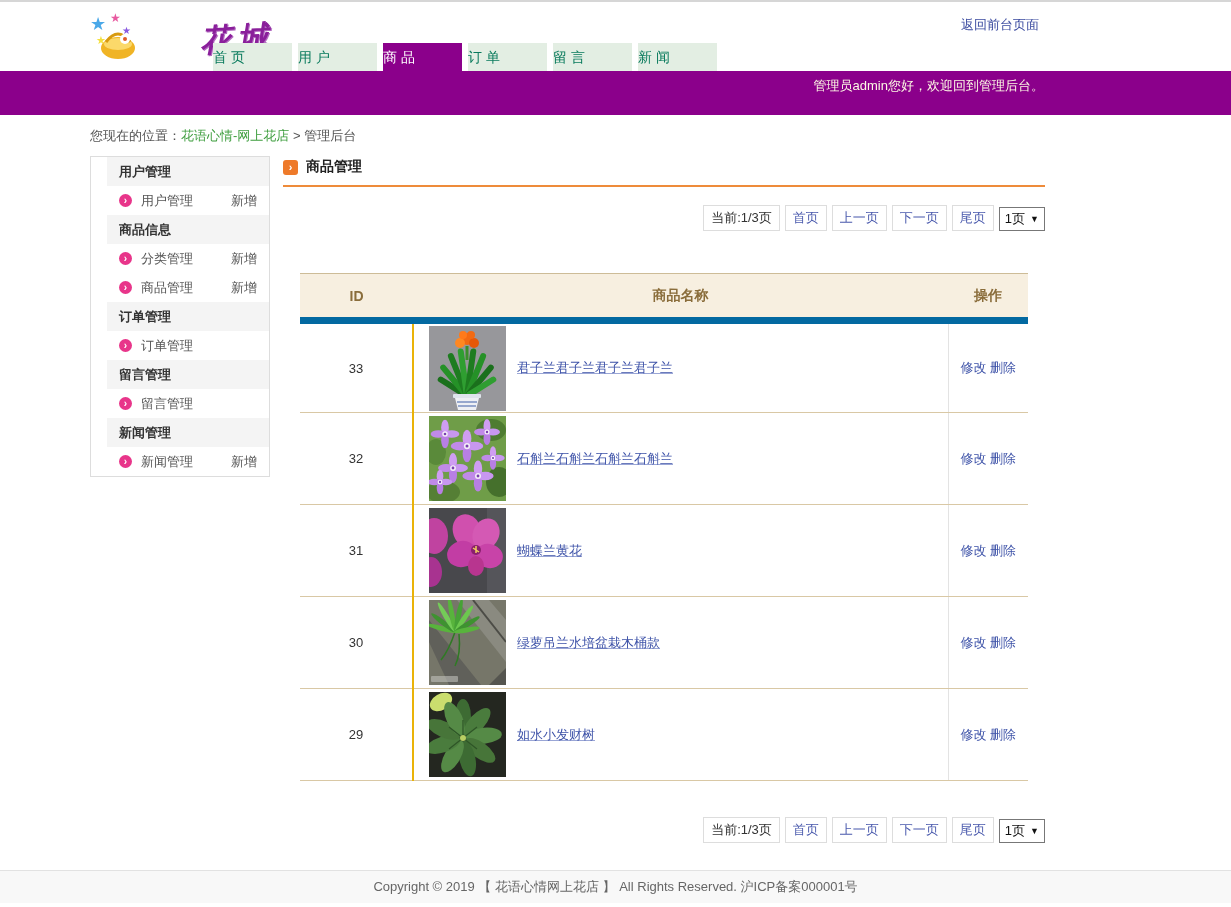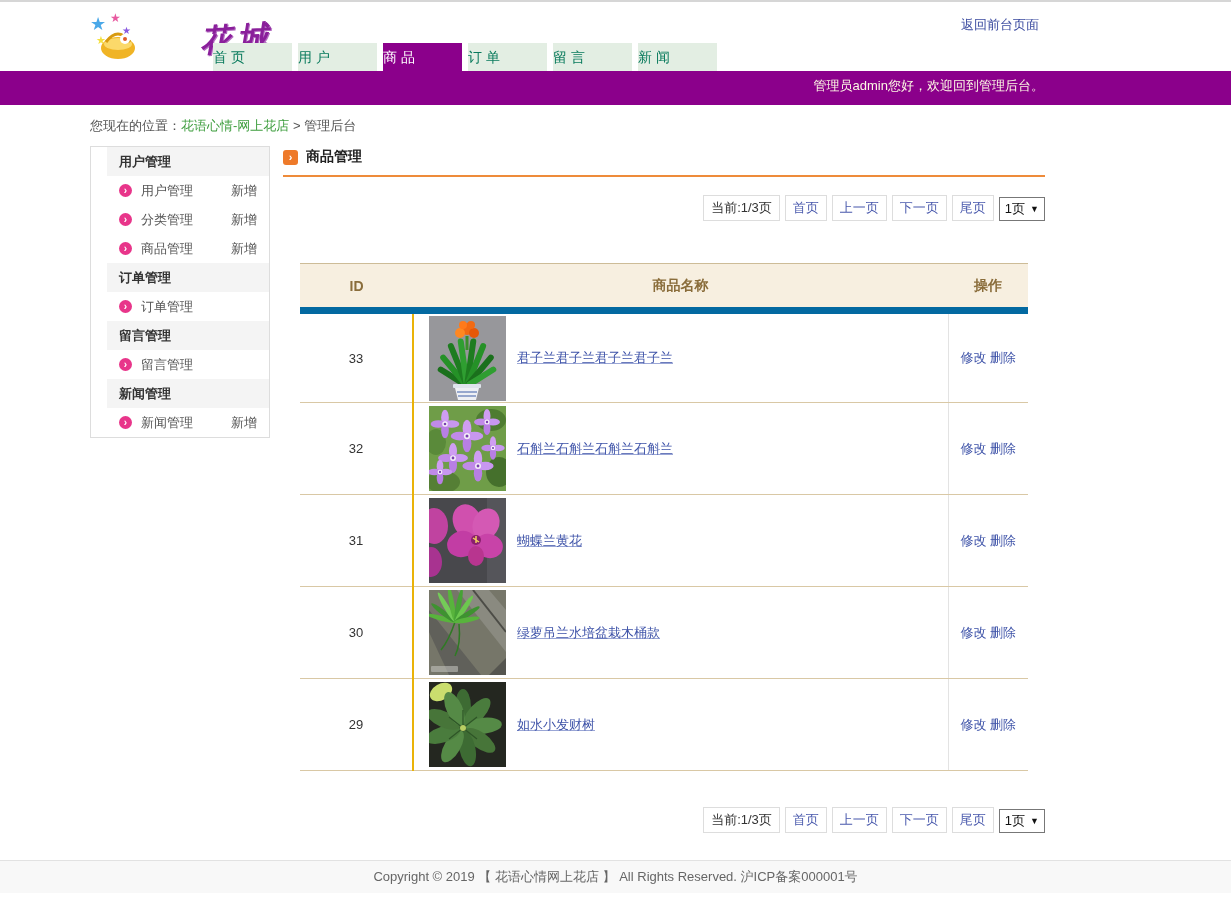--- a/index.html
+++ b/index.html
@@ -10,21 +10,21 @@
   .topline { height:2px; background:#d6d6d6; }
   .header { position:relative; height:69px; background:#fff; }
   .logo { position:absolute; left:88px; top:6px; display:flex; align-items:flex-start; }
   .logo-text { font-family:"DejaVu Sans",sans-serif; font-size:31px; font-weight:bold; font-style:italic; color:#8a1f9b; letter-spacing:6px; transform:rotate(-4deg); margin:10px 0 0 2px; text-shadow:1px 1px 0 #b36cc0; }
   .nav-tabs { position:absolute; left:213px; bottom:0; display:flex; gap:6px; }
   .tab { width:79px; height:28px; line-height:28px; text-align:left; background:#e3eee3; color:#087a5c; font-weight:normal; font-size:14px; cursor:pointer; }
   .tab.active { background:#8B008B; color:#fff; }
   .back-link { position:absolute; right:192px; top:14px; color:#3a4a9f; font-size:13px; }
 
   
-  .welcome-bar { height:34px; line-height:30px; background:#8B008B; color:#fdf8e4; text-align:right; padding-right:187px; font-size:13px; }
+  .welcome-bar { height:44px; line-height:30px; background:#8B008B; color:#fdf8e4; text-align:right; padding-right:187px; font-size:13px; }
 
   
   .breadcrumb { margin:12px 0 11px 90px; color:#555; }
   .breadcrumb .site-link { color:#3f9e3f; }
 
   
   .layout { display:flex; margin-left:90px; width:955px; align-items:flex-start; }
 
   
   .sidebar { width:180px; border:1px solid #ddd; background:#fff;padding-left:16px; }
@@ -106,20 +106,21 @@
 <div class="layout">
 
   <div class="sidebar">
     <div class="side-group-title">用户管理</div>
     <div class="side-item">
       <span class="side-icon">›</span>
       <span class="side-label">用户管理</span>
       <a class="side-add">新增</a>
     </div>
 
+    <div class="side-group-title">商品信息</div>
     <div class="side-item">
       <span class="side-icon">›</span>
       <span class="side-label">分类管理</span>
       <a class="side-add">新增</a>
     </div>
     <div class="side-item">
       <span class="side-icon">›</span>
       <span class="side-label">商品管理</span>
       <a class="side-add">新增</a>
     </div>

